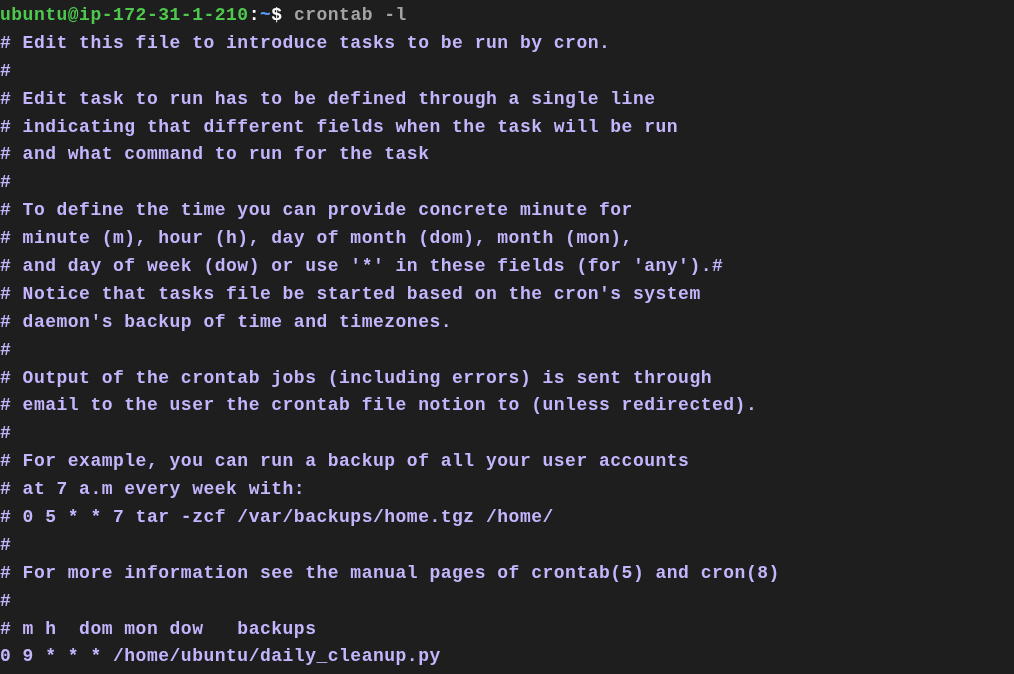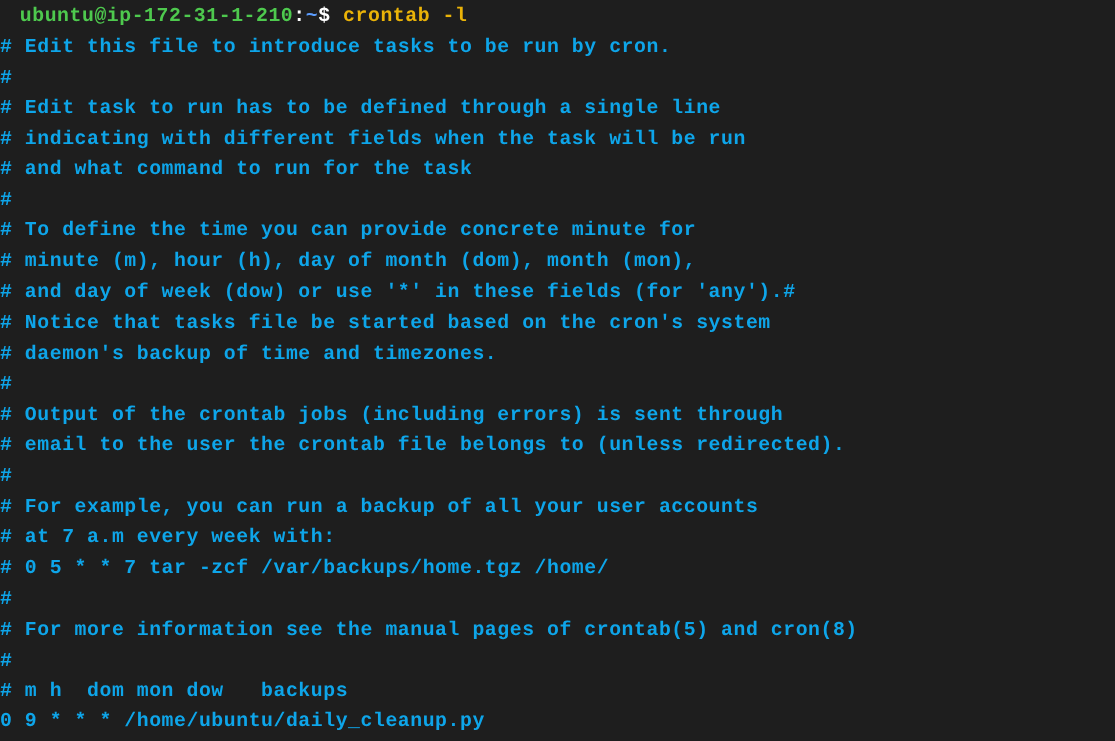--- a/index.html
+++ b/index.html
@@ -18,56 +18,55 @@
       height: 674px;
       overflow: hidden;
       font-weight: bold;
       letter-spacing: 0.5px;
     }
     .terminal {
       white-space: pre;
     }
     .prompt-user {
       color: #4ec94e;
-      margin-left: 18px;
     }
     .prompt-colon {
       color: #ffffff;
     }
     .prompt-path {
       color: #5c9dff;
     }
     .prompt-dollar {
       color: #ffffff;
     }
     .command {
-      color: #eab308;
+      color: #a3a3a3;
     }
     .output-line {
-      color: #0ea5e9;
+      color: #c4b5fd;
     }
   </style>
 </head>
 <body>
 
 <div class="terminal"><span><span class="prompt-user">ubuntu@ip-172-31-1-210</span><span class="prompt-colon">:</span><span class="prompt-path">~</span><span class="prompt-dollar">$</span> <span class="command">crontab -l</span></span>
 <span class="output-line"># Edit this file to introduce tasks to be run by cron.</span>
 <span class="output-line">#</span>
 <span class="output-line"># Edit task to run has to be defined through a single line</span>
-<span class="output-line"># indicating with different fields when the task will be run</span>
+<span class="output-line"># indicating that different fields when the task will be run</span>
 <span class="output-line"># and what command to run for the task</span>
 <span class="output-line">#</span>
 <span class="output-line"># To define the time you can provide concrete minute for</span>
 <span class="output-line"># minute (m), hour (h), day of month (dom), month (mon),</span>
 <span class="output-line"># and day of week (dow) or use '*' in these fields (for 'any').#</span>
 <span class="output-line"># Notice that tasks file be started based on the cron's system</span>
 <span class="output-line"># daemon's backup of time and timezones.</span>
 <span class="output-line">#</span>
 <span class="output-line"># Output of the crontab jobs (including errors) is sent through</span>
-<span class="output-line"># email to the user the crontab file belongs to (unless redirected).</span>
+<span class="output-line"># email to the user the crontab file notion to (unless redirected).</span>
 <span class="output-line">#</span>
 <span class="output-line"># For example, you can run a backup of all your user accounts</span>
 <span class="output-line"># at 7 a.m every week with:</span>
 <span class="output-line"># 0 5 * * 7 tar -zcf /var/backups/home.tgz /home/</span>
 <span class="output-line">#</span>
 <span class="output-line"># For more information see the manual pages of crontab(5) and cron(8)</span>
 <span class="output-line">#</span>
 <span class="output-line"># m h  dom mon dow   backups</span>
 <span class="output-line">0 9 * * * /home/ubuntu/daily_cleanup.py</span></div>
 

